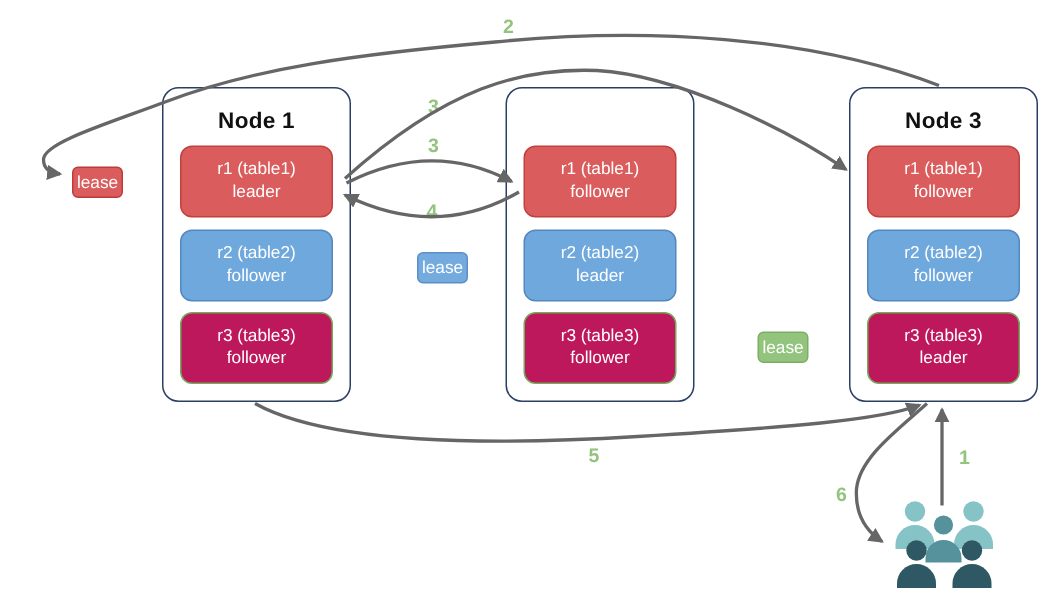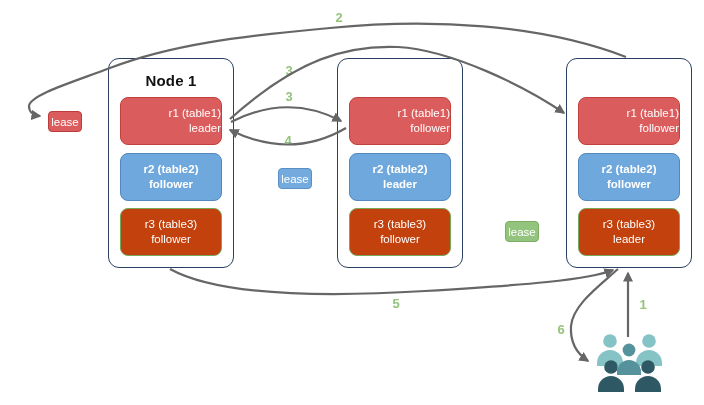--- a/index.html
+++ b/index.html
@@ -16,24 +16,24 @@
   .node-title{
     position:absolute;top:13px;left:0;width:100%;text-align:center;
     font-size:15px;font-weight:bold;color:#111111;letter-spacing:.2px;
   }
   .replica{
     position:absolute;left:11px;width:100px;height:46px;
     border-radius:8px;border:1.5px solid;box-sizing:content-box;
     display:flex;flex-direction:column;align-items:center;justify-content:center;
     color:#ffffff;font-size:11.5px;line-height:1.28;text-align:center;
   }
-  .replica.r0{top:38px;align-items:flex-end;} .replica.r1{top:94px;font-weight:bold;} .replica.r2{top:149px;}
+  .replica.r0{top:38px;} .replica.r1{top:94px;} .replica.r2{top:149px;}
   .replica.red  {background:#db5c5c;border-color:#c2413c;}
   .replica.blue {background:#6fa8dc;border-color:#5587bf;}
-  .replica.green{background:#c2410c;border-color:#77a95c;}
+  .replica.green{background:#be185d;border-color:#77a95c;}
   
   .lease{
     position:absolute;width:34px;height:21px;border-radius:4px;border:1px solid;
     display:flex;align-items:center;justify-content:center;
     color:#ffffff;font-size:11.5px;box-sizing:border-box;
   }
   .lease.red  {left:48px; top:111px;background:#db5c5c;border-color:#bd3b3b;}
   .lease.blue {left:278px;top:168px;background:#74abde;border-color:#5a8fc8;}
   .lease.green{left:505px;top:221px;background:#93c47d;border-color:#7bae62;}
   
@@ -75,20 +75,21 @@
       <span>r2 (table2)</span>
       <span>leader</span>
     </div>
     <div class="replica r2 green">
       <span>r3 (table3)</span>
       <span>follower</span>
     </div>
   </div>
 
   <div class="node" style="left:566px">
+    <div class="node-title">Node 3</div>
     <div class="replica r0 red">
       <span>r1 (table1)</span>
       <span>follower</span>
     </div>
     <div class="replica r1 blue">
       <span>r2 (table2)</span>
       <span>follower</span>
     </div>
     <div class="replica r2 green">
       <span>r3 (table3)</span>

